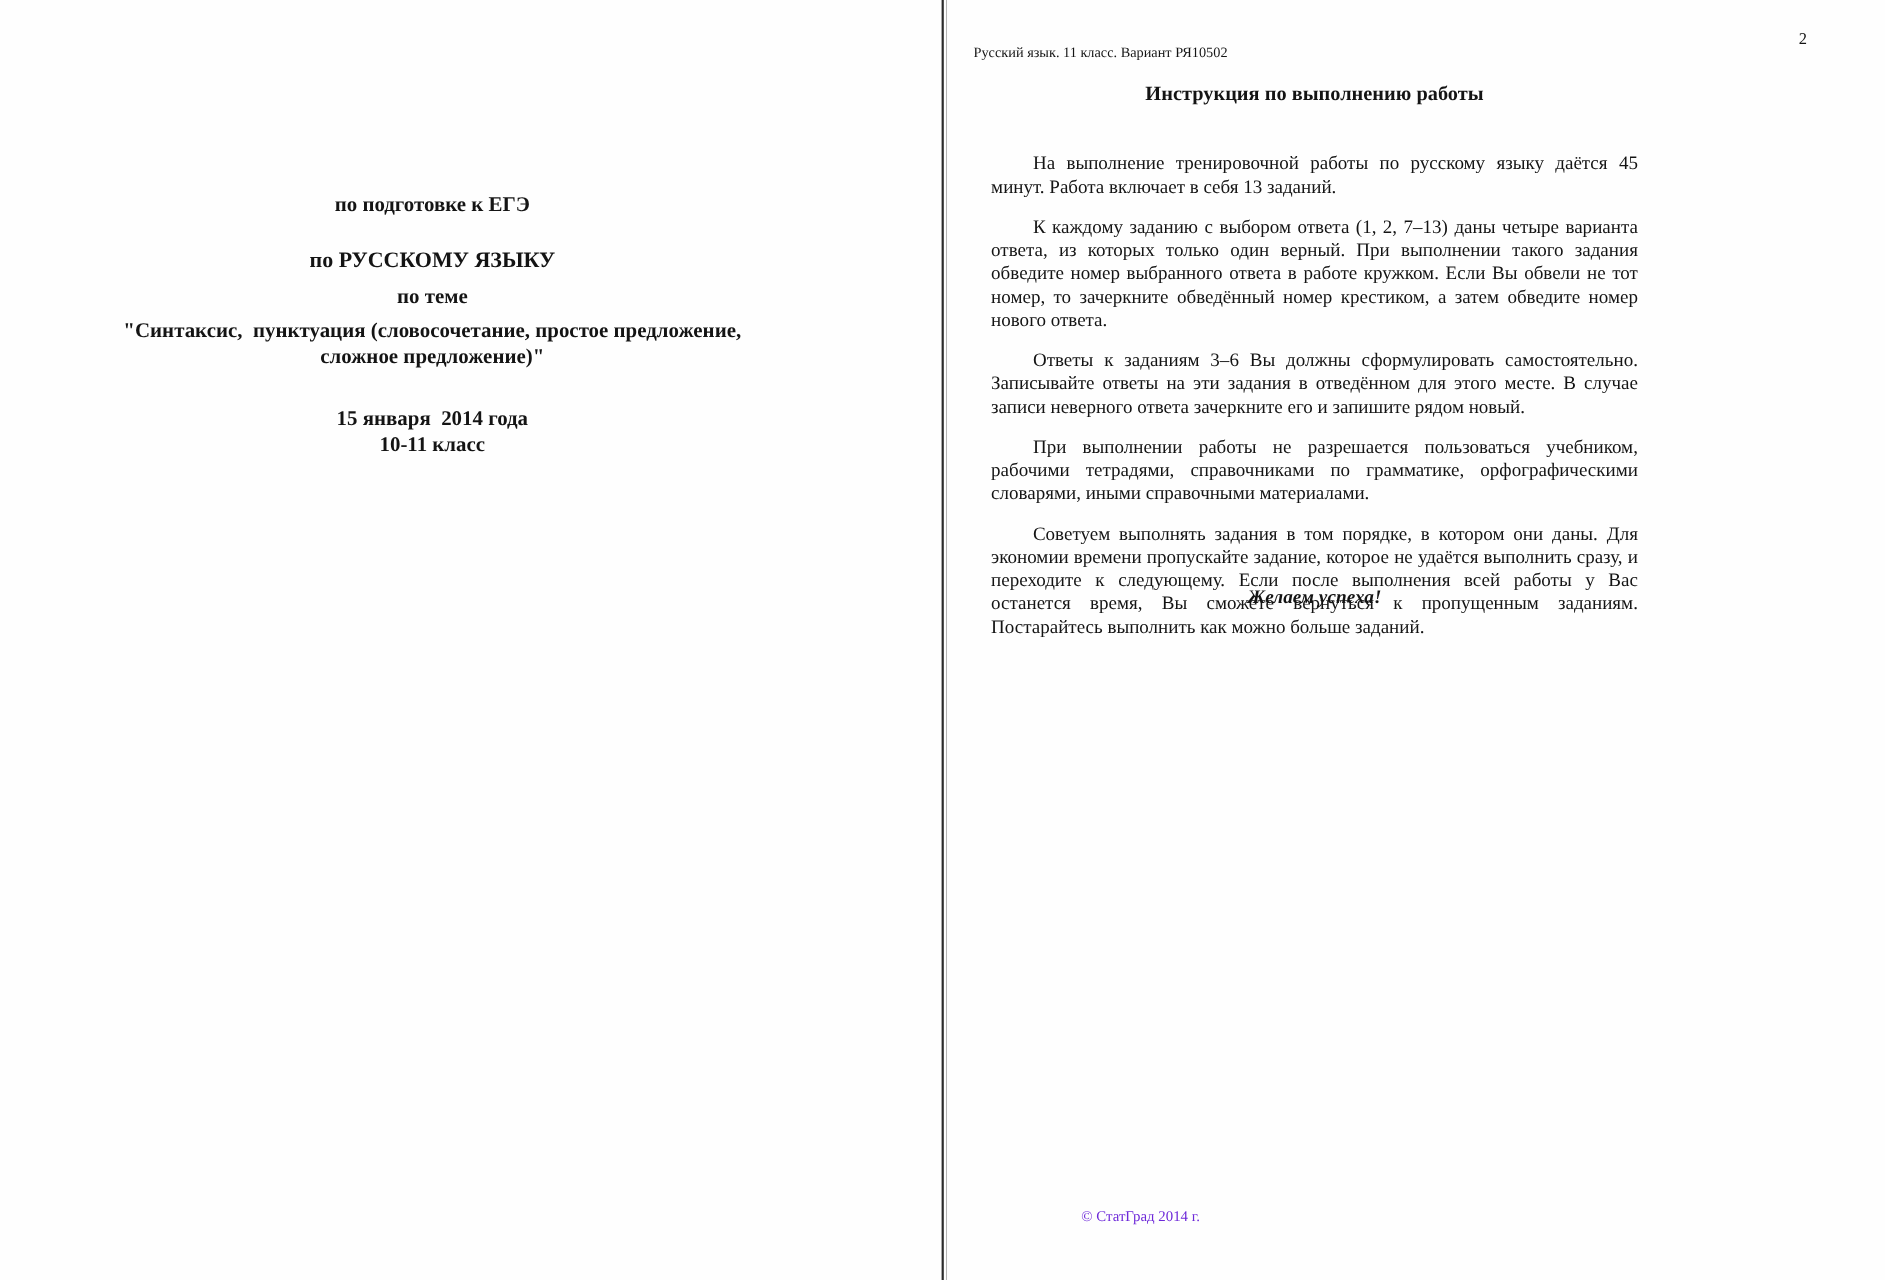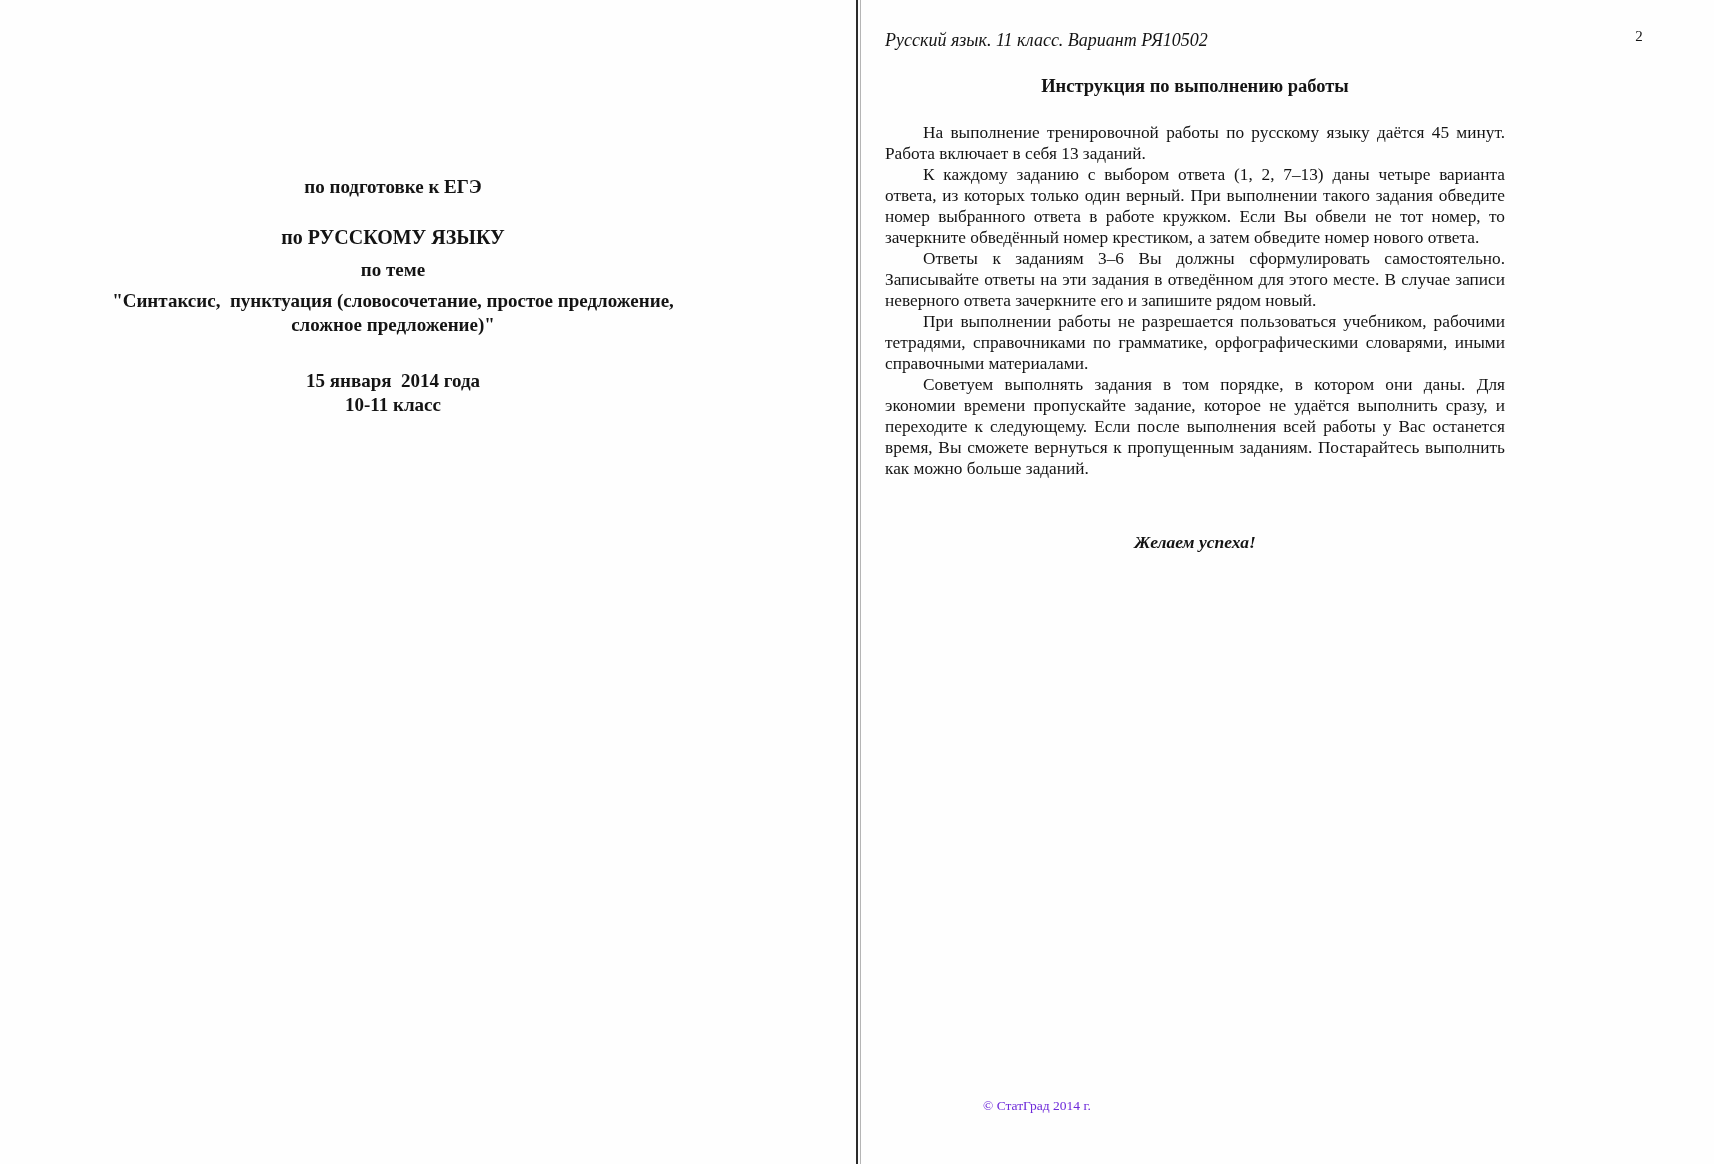--- a/index.html
+++ b/index.html
@@ -48,36 +48,36 @@
   }
   .form-label {
     font-size: 17px; line-height: 18px;
     padding: 0 0 2px 10px; white-space: pre-wrap;
   }
 
   
   .right-page { position: absolute; left: 861px; top: 0; width: 853px; height: 1164px; background: #fefefe; }
 
   .running-header {
-    position: absolute; left: 24px; top: 30px;
-    font-size: 18px; white-space: pre-wrap; font-style: italic;
+    position: absolute; left: 24px; top: 40px;
+    font-size: 13px; white-space: pre-wrap;
   }
   .page-number {
     position: absolute; left: 768px; top: 28px;
     width: 20px; text-align: center; font-size: 15px;
   }
   .instruction-title {
     position: absolute; left: 24px; top: 76px; width: 620px;
     text-align: center; font-weight: bold; font-size: 18.5px;
   }
   .instruction-body {
     position: absolute; left: 24px; top: 122px; width: 620px;
     font-size: 17.3px; line-height: 21px; text-align: justify;
   }
-  .instruction-body p { margin: 0; text-indent: 38px; }
+  .instruction-body p { margin: 16px; text-indent: 38px; }
   .success-wish {
     position: absolute; left: 24px; top: 532px; width: 620px;
     text-align: center; font-weight: bold; font-style: italic; font-size: 17.5px;
   }
   .copyright-footer {
     position: absolute; left: 122px; top: 1098px;
     font-size: 13.5px; color: #6d28d9;
   }
 </style>
 </head>

